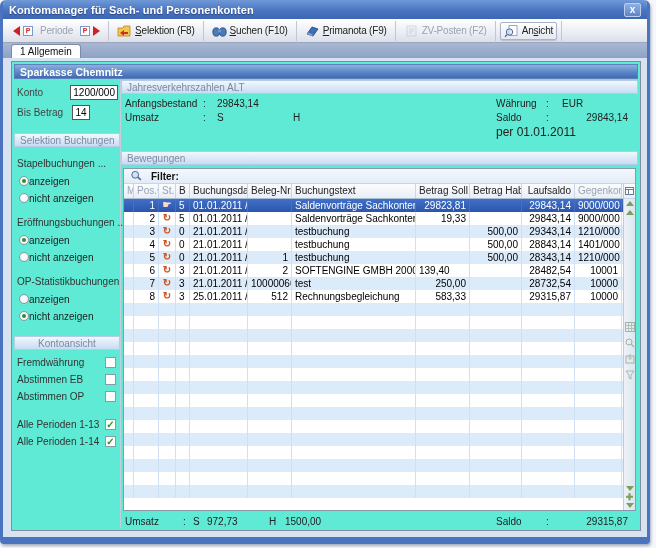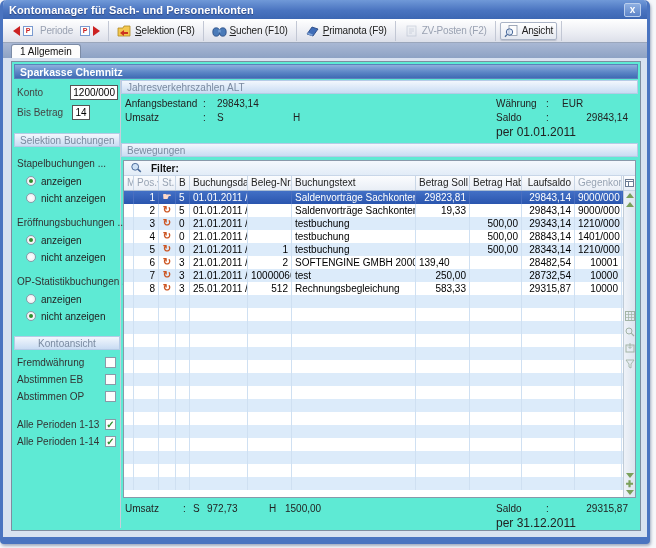--- a/index.html
+++ b/index.html
@@ -42,38 +42,38 @@
   .secbar { height:14px; background:linear-gradient(#f2f7fd,#c9dcf3); border:1px solid #b5cbe6;
             color:#7a8aa0; font-size:10px; padding:0 5px; line-height:13px; white-space:nowrap; overflow:hidden;}
   .secbar.center { text-align:center; }
   
   .fieldrow { display:flex; align-items:center; margin:4px 2px 0 3px; height:16px; }
   .fieldrow .flabel { flex:1; color:#444; }
   .inputbox { border:1px solid #555; background:#fff; font-size:10px; height:15px; font-family:"Liberation Sans",sans-serif; padding:0 2px; }
   .konto-input { width:48px; text-align:right; }
   .per-input { width:18px; text-align:center; }
   .grouplabel { margin:11px 3px 3px 3px; color:#333; white-space:nowrap; }
-  .optrow { display:flex; align-items:center; gap:5px; margin:3px 3px 2px 12px; height:12px; }
+  .optrow { display:flex; align-items:center; margin:3px 3px 2px 5px; height:12px; }
   .radio { width:10px; height:10px; border:1px solid #8a9aa8; border-radius:50%; background:radial-gradient(#fff,#e8ecf0); position:relative; flex:none;}
   .radio.sel::after { content:""; position:absolute; left:2px; top:2px; width:4px; height:4px; border-radius:50%; background:#2e8f2e; }
   .checkrow { display:flex; align-items:center; margin:3px 4px 2px 3px; height:12px; }
   .checkrow .clabel { flex:1; color:#333; white-space:nowrap; }
   .checkbox { width:11px; height:11px; border:1px solid #8a9aa8; background:#fdfdfd; font-size:10px; line-height:9px;
               text-align:center; color:#2e8f2e; font-weight:bold; flex:none; }
   .gap14 { height:11px; }
   
   .inforow { display:flex; font-size:10px; color:#222; padding:2px 10px 0 4px; align-items:baseline; height:14px; }
   .ilabel { width:78px; } .icolon { width:14px; } .ival {}
   .smark { width:14px; } .sval { width:62px; } .hmark { width:16px; } .hval {}
   .rgroup { margin-left:auto; display:flex;align-items:flex-end; }
   .rlabel { width:50px; } .rcolon { width:16px; } .rval { width:66px; text-align:right; }
   .perrow { display:flex; font-size:12px; color:#222; padding:1px 10px 0 4px; height:13px; }
   .perdate { margin-left:auto; width:132px; }
   
-  .bewbar { margin-top:6px; }
+  .bewbar { margin-top:14px; }
   .tableframe { flex:1; margin:3px 2px 0 2px; border:1px solid #8899aa; display:flex; flex-direction:column; min-height:0; background:#fff; }
   .filterrow { height:15px; background:linear-gradient(#f4f8fd,#e2ecf7); border-bottom:1px solid #c8d6e8; display:flex; align-items:center; font-size:10px; }
   .filterrow .ficon { margin-left:6px; width:13px; height:12px; }
   .filterrow .flab { font-weight:bold; margin-left:8px; color:#111; }
   .bodywrap { flex:1; display:flex; min-height:0; }
   .grid { flex:1; overflow:hidden; display:flex; flex-direction:column; font-size:10px; }
   .thead { display:flex; height:15px; background:linear-gradient(#fbfcfe,#e9eef6); border-bottom:1px solid #aabdd4; color:#222; }
   .th { border-right:1px solid #c9d6e6; padding:1px 3px; white-space:nowrap; overflow:hidden; line-height:12px; }
   .th.dimh { color:#98a4b4; }
   .tbody { flex:1; overflow:hidden; }
@@ -664,21 +664,18 @@
             <span class="smark">S</span>
             <span class="sval">972,73</span>
             <span class="hmark">H</span>
             <span class="hval">1500,00</span>
             <span class="rgroup">
               <span class="rlabel">Saldo</span>
               <span class="rcolon">:</span>
               <span class="rval">29315,87</span>
             </span>
           </div>
-          <div class="perrow">
-            <span class="perdate">per 31.12.2011</span>
-          </div>
         </div>
 
       </div>
     </div>
   </div>
 </div>
 
 </body></html>

